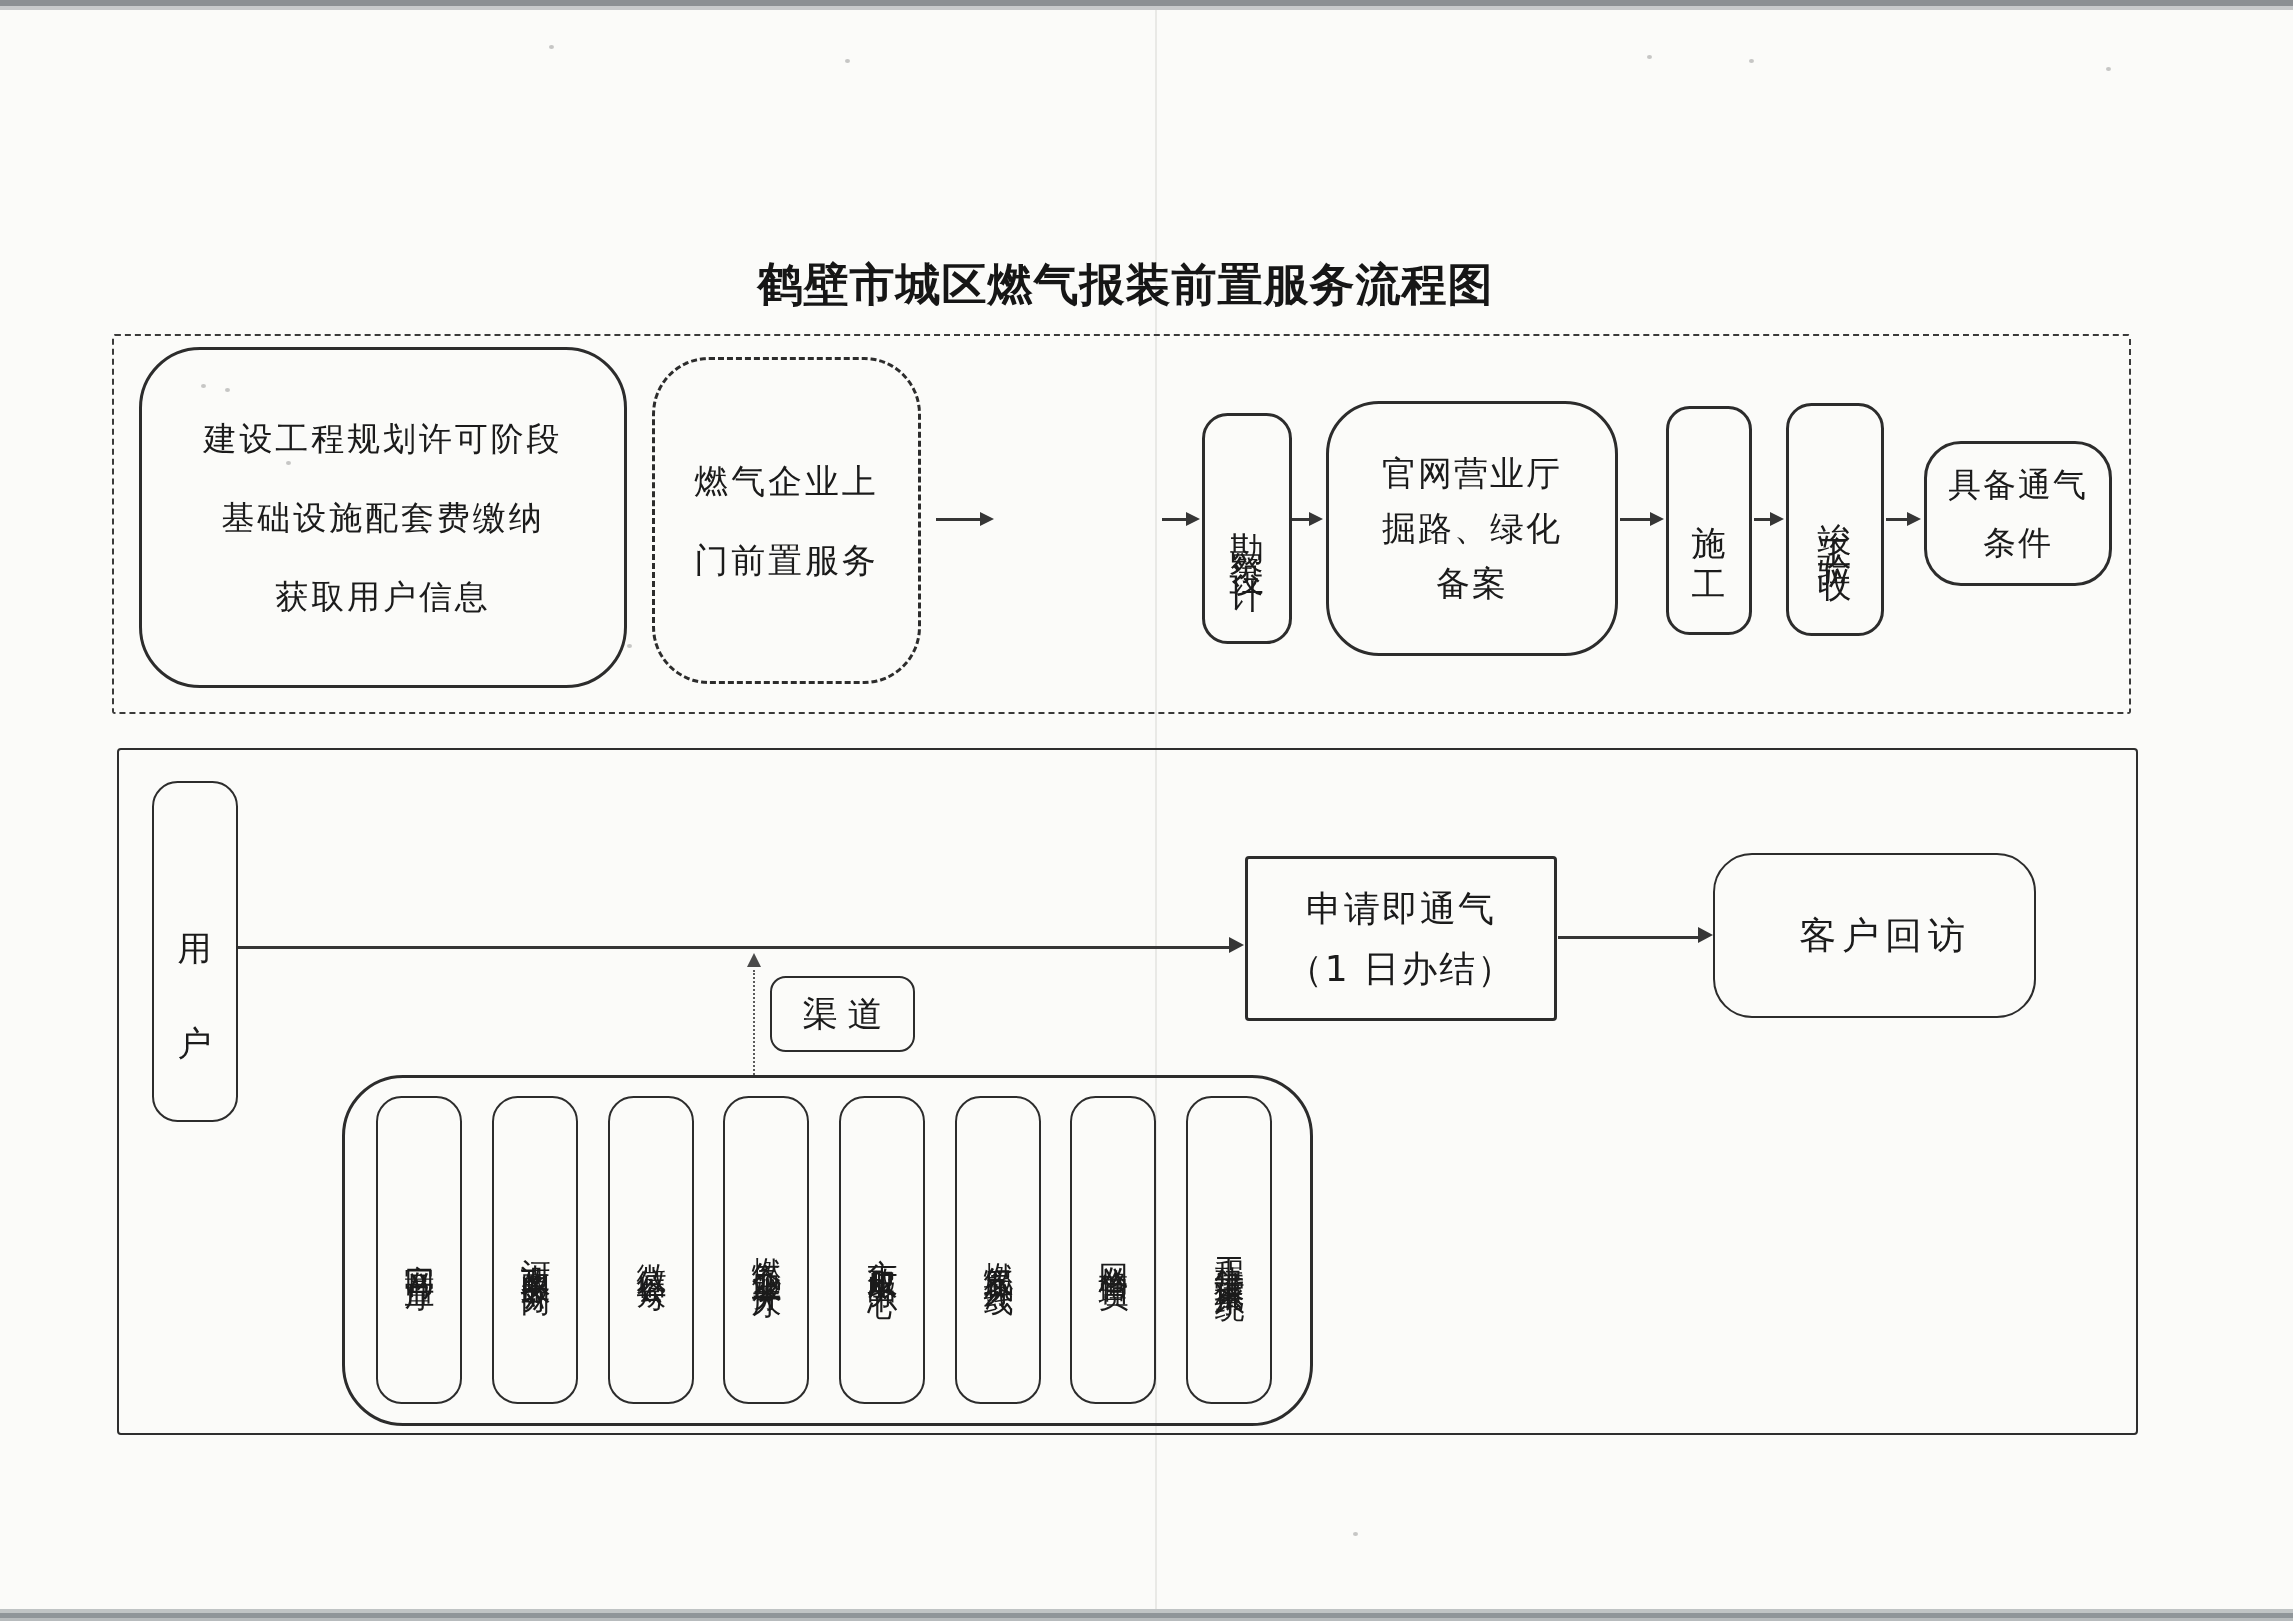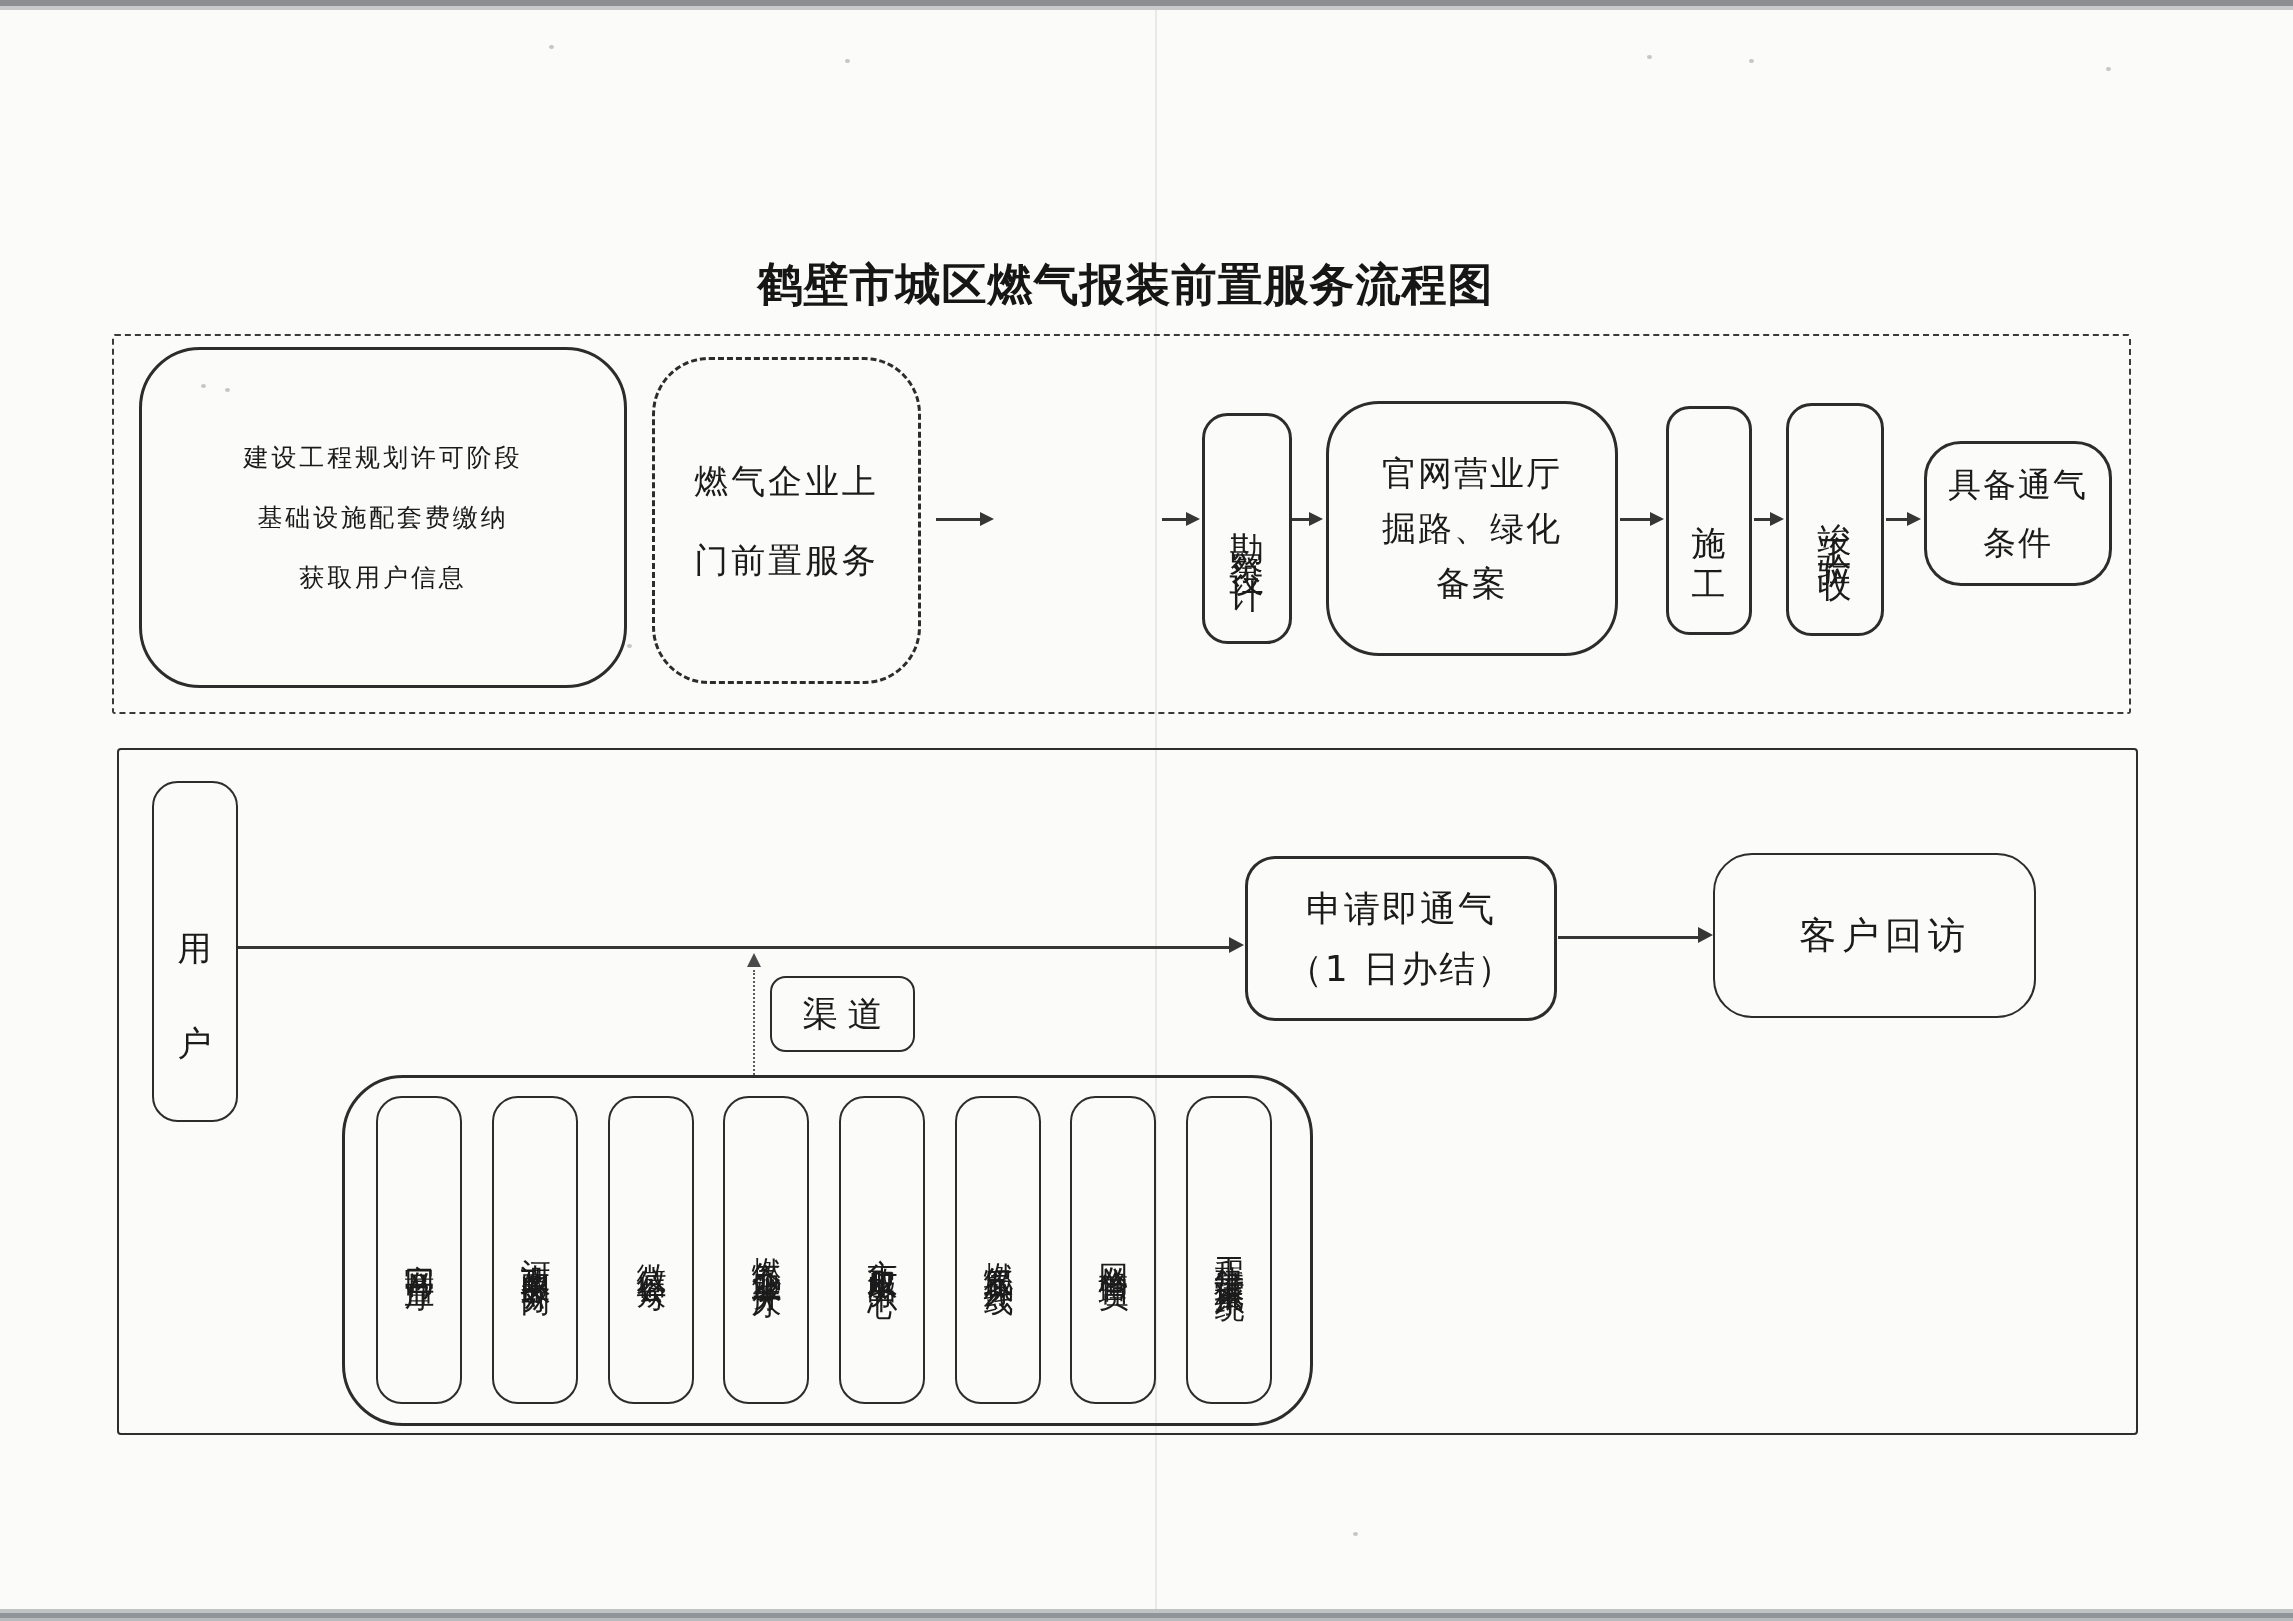--- a/index.html
+++ b/index.html
@@ -67,21 +67,21 @@
   <div class="speck" style="left:225px;top:388px"></div>
   <div class="speck" style="left:286px;top:461px"></div>
   <div class="speck" style="left:627px;top:644px"></div>
   <div class="speck" style="left:1353px;top:1532px"></div>
   <div class="speck" style="left:2106px;top:67px"></div>
 
   <div class="title">鹤壁市城区燃气报装前置服务流程图</div>
 
   <div class="frame dashed" style="left:112px;top:334px;width:2019px;height:380px"></div>
 
-  <div class="box pre" style="left:139px;top:347px;width:488px;height:341px;border-radius:61px;font-size:25px;line-height:2.4;letter-spacing:2.9px">建设工程规划许可阶段
+  <div class="box pre" style="left:139px;top:347px;width:488px;height:341px;border-radius:61px;font-size:33px;line-height:2.4;letter-spacing:2.9px">建设工程规划许可阶段
 基础设施配套费缴纳
 获取用户信息</div>
 
   <div class="box pre" style="left:652px;top:357px;width:269px;height:327px;border-radius:57px;border-style:dashed;font-size:34px;line-height:2.3;letter-spacing:2.9px">燃气企业上
 门前置服务</div>
 
   <div class="hline" style="left:936px;top:518px;width:47px"></div>
   <div class="head-r" style="left:980px;top:512px"></div>
 
 
@@ -121,21 +121,21 @@
 
   <div class="frame solid" style="left:117px;top:748px;width:2021px;height:687px"></div>
 
   <div class="box thin" style="left:152px;top:781px;width:86px;height:341px;border-radius:25.5px;font-size:34px">
     <span class="vtext" style="letter-spacing:90px;margin-bottom:-90px">用户</span>
   </div>
 
   <div class="hline" style="left:238px;top:946px;width:995px"></div>
   <div class="head-r big" style="left:1229px;top:937px"></div>
 
-  <div class="box pre" style="left:1245px;top:856px;width:312px;height:165px;border-radius:30px;font-size:36px;line-height:1.65;letter-spacing:2px">申请即通气
+  <div class="box pre" style="left:1245px;top:856px;width:312px;height:165px;border-radius:4px;font-size:36px;line-height:1.65;letter-spacing:2px">申请即通气
 （1 日办结）</div>
 
   <div class="hline" style="left:1558px;top:936px;width:143px"></div>
   <div class="head-r big" style="left:1698px;top:927px"></div>
 
   <div class="box thin" style="left:1713px;top:853px;width:323px;height:165px;border-radius:39px;font-size:37px;letter-spacing:5.9px;padding-left:21px">客户回访</div>
 
   <div class="box thin" style="left:770px;top:976px;width:145px;height:76px;border-radius:15.7px;font-size:35px;letter-spacing:9.8px;padding-left:9.8px">渠道</div>
 
   <div class="vdotted" style="left:753px;top:970px;height:105px"></div>

